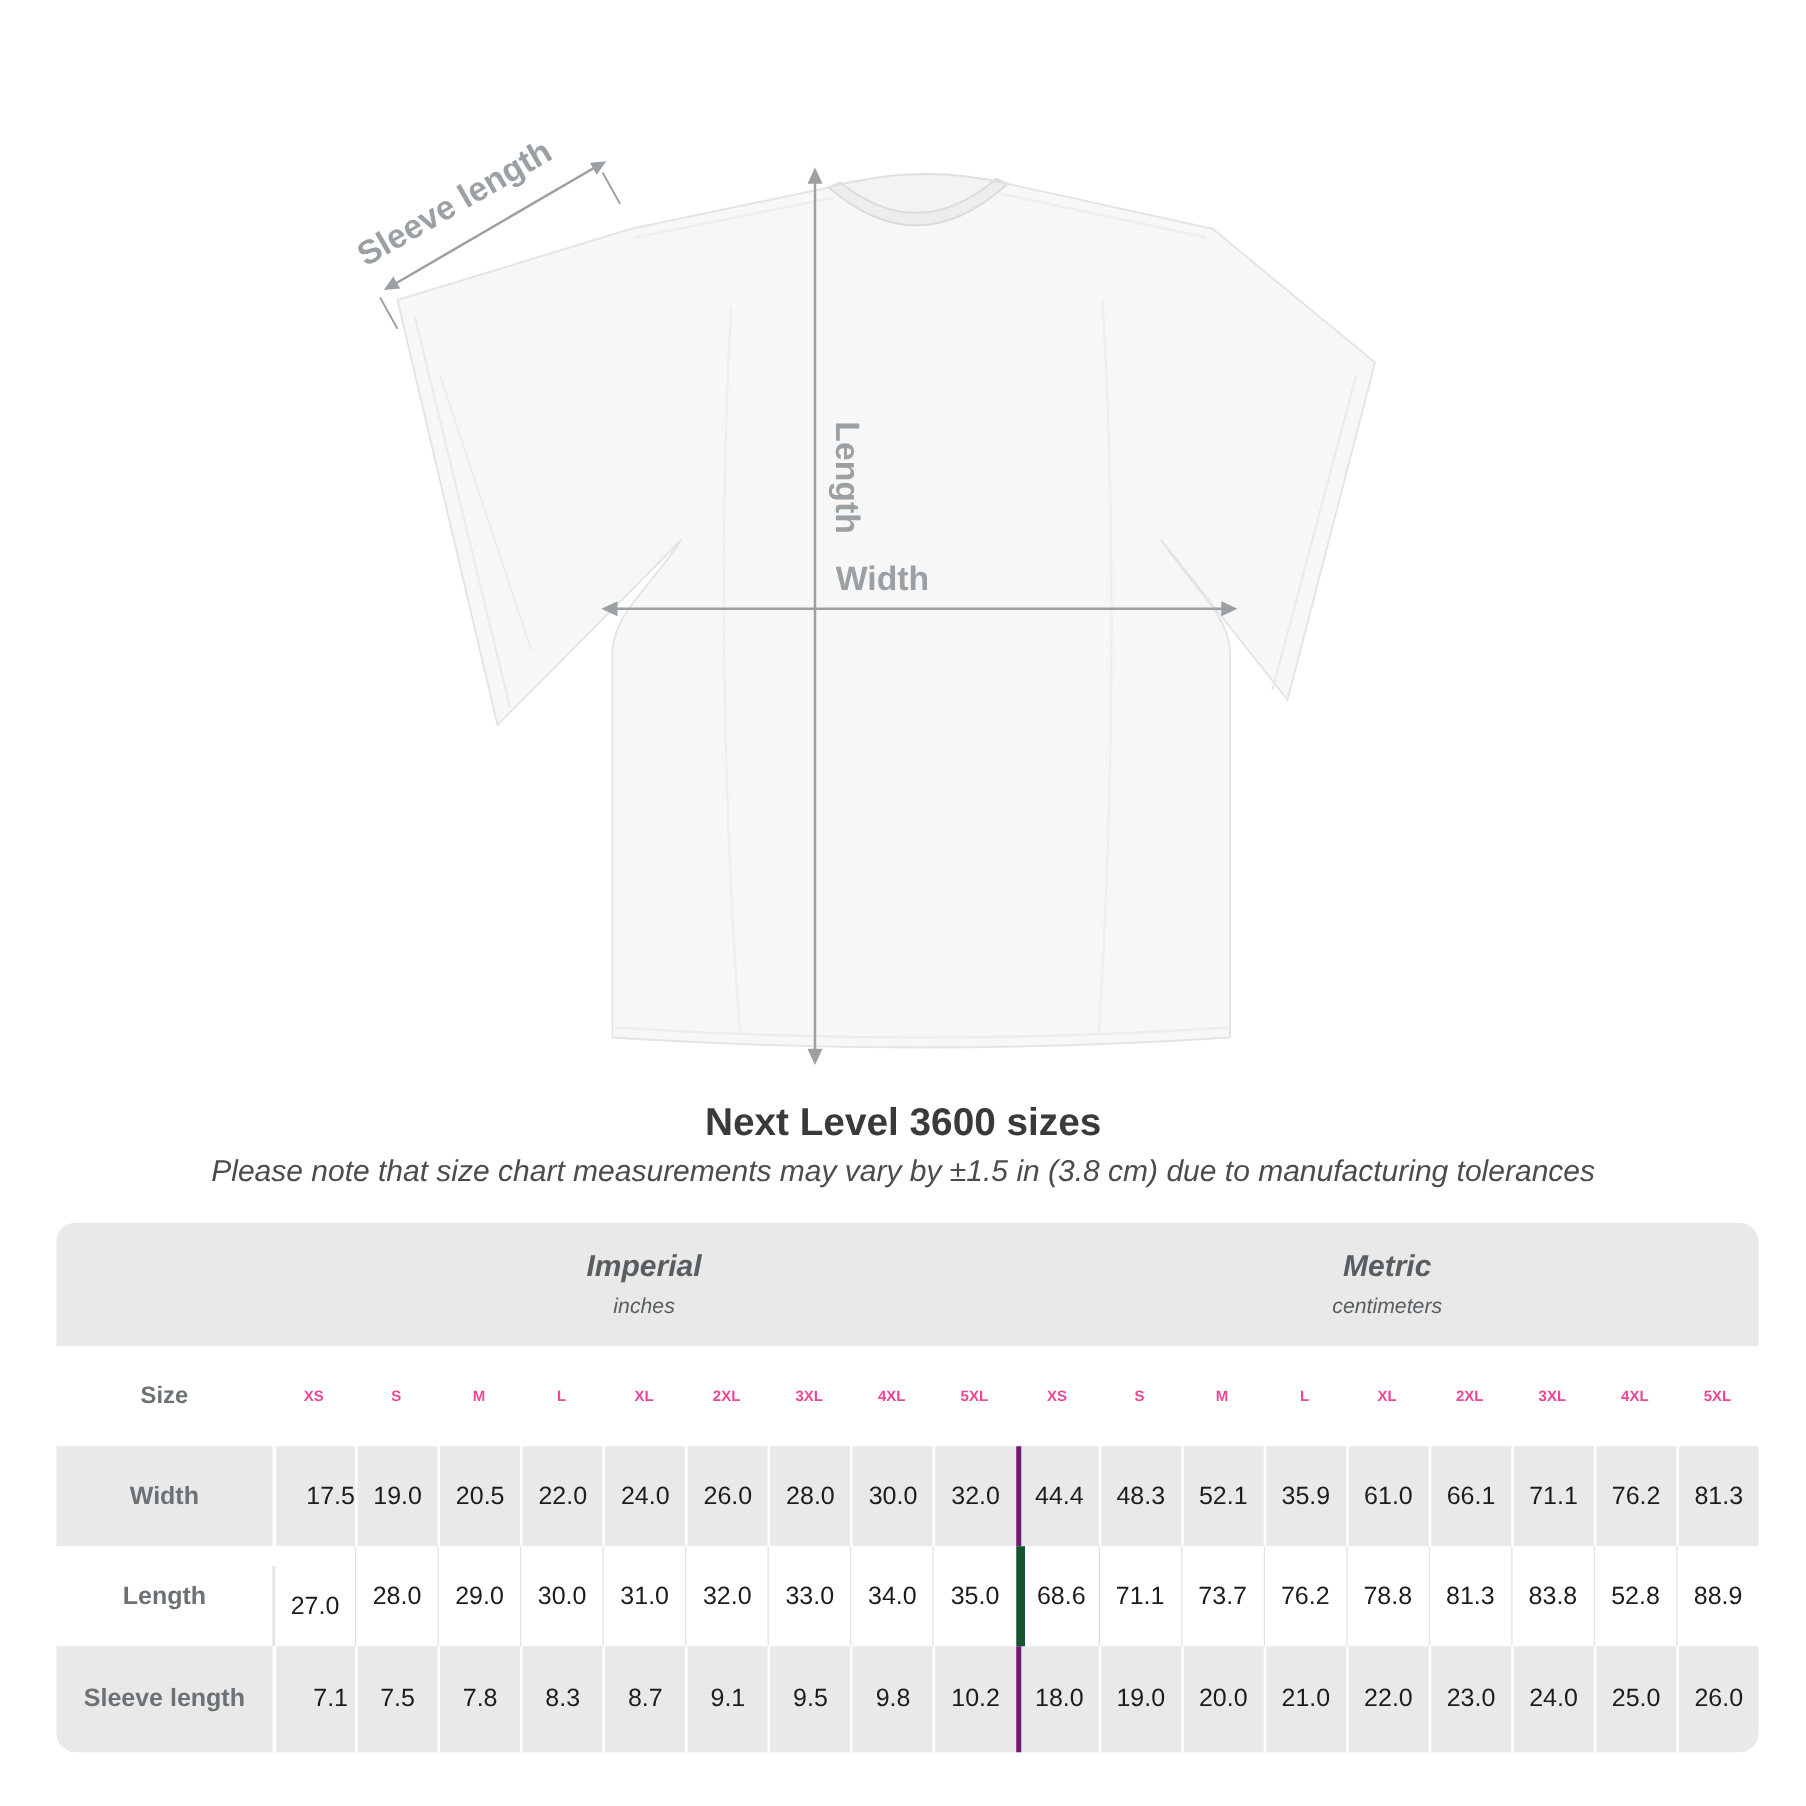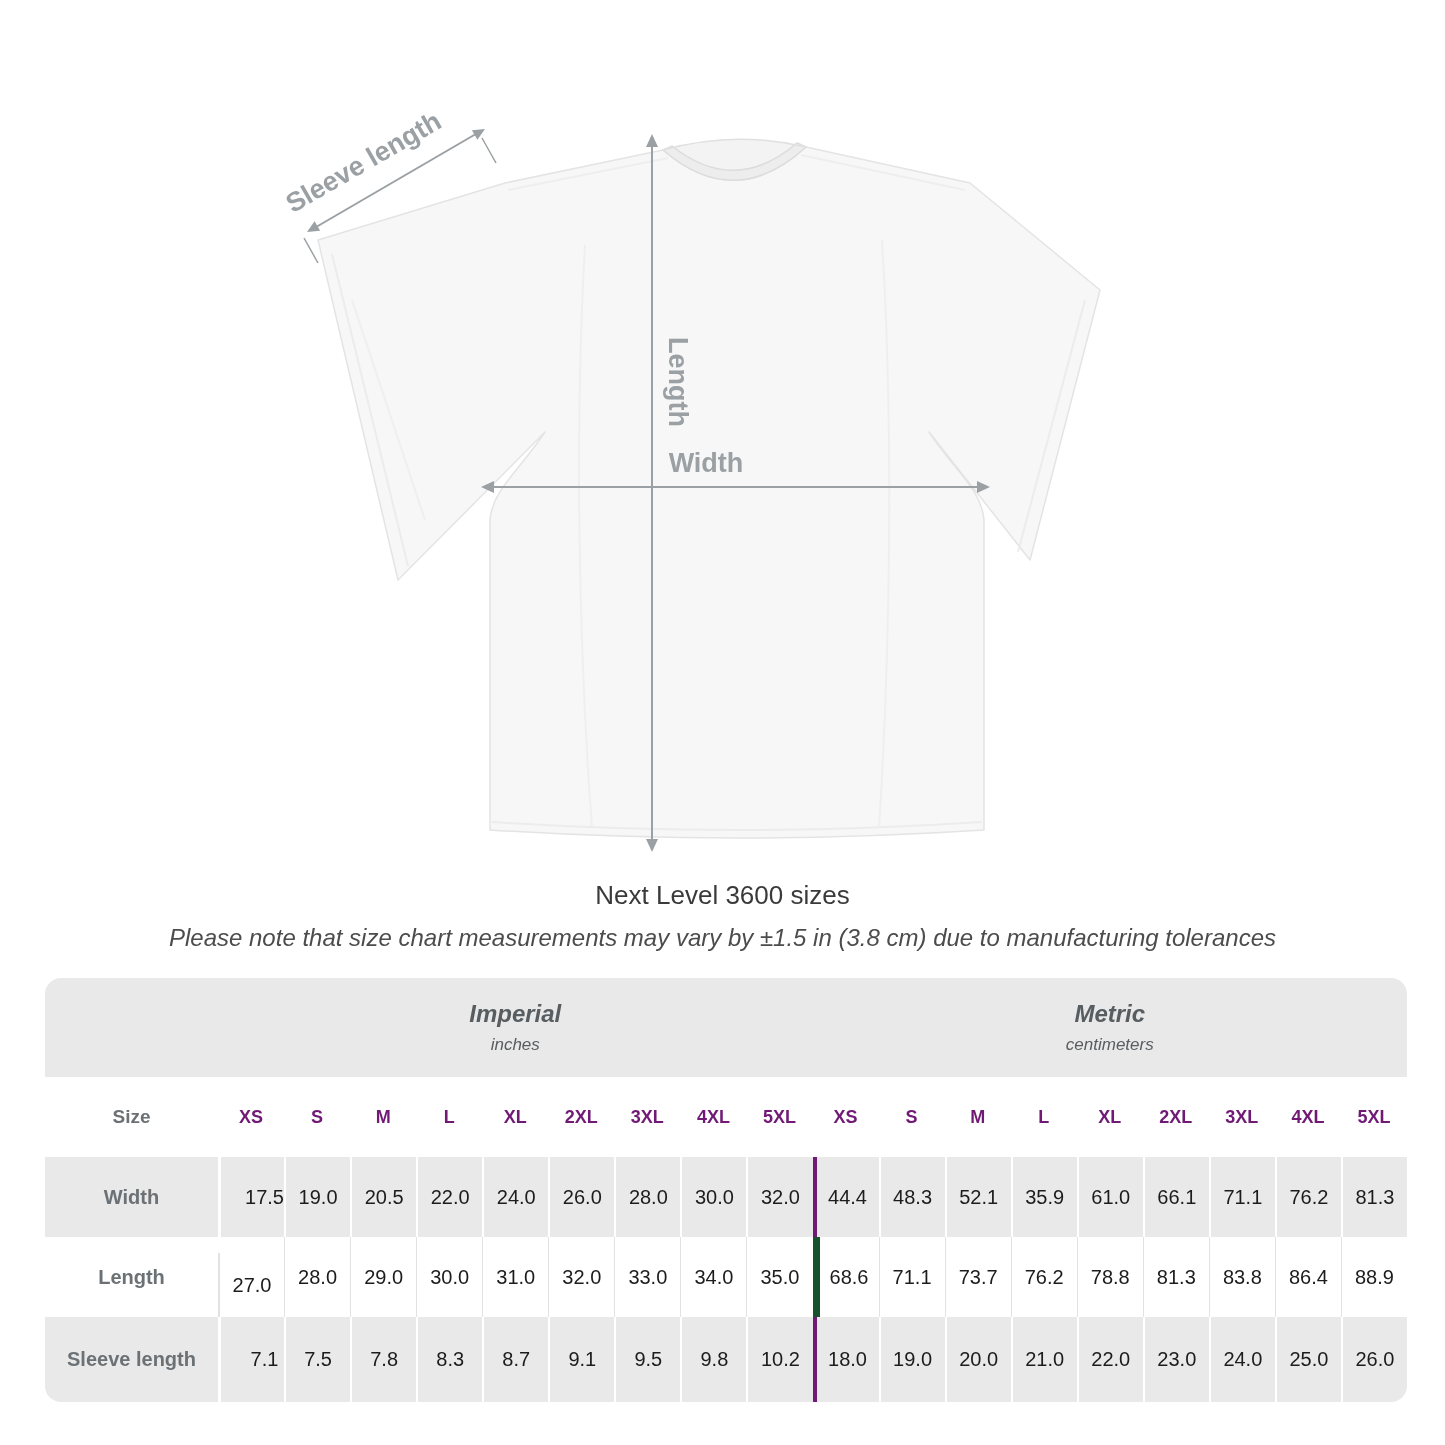--- a/index.html
+++ b/index.html
@@ -6,21 +6,21 @@
   .page{
     position:relative;width:1445px;height:1445px;background:#ffffff;overflow:hidden;
     font-family:"Liberation Sans", sans-serif;
   }
   
   .diagram{position:absolute;top:0;left:0;}
   .diag-label{fill:#9aa0a3;font-weight:bold;font-size:27px;font-family:"Liberation Sans",sans-serif;}
   
   .title{
     position:absolute;top:880px;left:0;width:100%;margin:0;text-align:center;
-    font-size:26px;font-weight:normal;color:#3a3a3a;
+    font-size:31px;font-weight:bold;color:#3a3a3a;
   }
   .note{
     position:absolute;top:924px;left:0;width:100%;margin:0;text-align:center;
     font-size:24px;font-style:italic;color:#4c4c4c;
   }
   
   .size-table{
     position:absolute;top:978px;left:45px;width:1362px;
     border-radius:16px;overflow:hidden;background:#ffffff;
   }
@@ -33,21 +33,21 @@
   .unit-sec.metric{left:calc(173px + (100% - 173px)/2);width:calc((100% - 173px)/2);}
   .unit-name{font-size:24px;font-weight:bold;font-style:italic;margin-bottom:7px;}
   .unit-sub{font-size:17px;font-style:italic;}
   .t-row{display:grid;grid-template-columns:173px repeat(18,1fr);}
   .t-row .cell{
     display:flex;align-items:center;justify-content:center;
     font-size:20px;color:#1c1c1c;box-sizing:border-box;
   }
   .t-row .cell.rowlab{font-weight:bold;color:#6b7175;}
   .row-size{height:80px;background:#ffffff;}
-  .row-size .cell{font-weight:bold;color:#701a75;font-size:18px;}
+  .row-size .cell{font-weight:bold;color:#ec4899;font-size:12px;}
   .row-size .cell.rowlab{font-size:19px;}
   .row-data{height:80px;}
   .row-white{background:#ffffff;}
   .row-gray{background:#e9e9e9;}
   .row-last{height:85px;}
   .row-white .cell:nth-child(n+2){border-left:1px solid #e2e2e2;}
   .row-white .cell:nth-child(2){border-left-width:2px;margin-top:16px;}
   .row-white .cell:nth-child(11){border-left:7px solid #14532d;}
   .row-gray .cell:nth-child(n+2){border-left:2px solid #ffffff;}
   .row-gray .cell:nth-child(2){border-left-width:3px;padding-left:24px;}
@@ -177,21 +177,21 @@
       <div class="cell">33.0</div>
       <div class="cell">34.0</div>
       <div class="cell">35.0</div>
       <div class="cell">68.6</div>
       <div class="cell">71.1</div>
       <div class="cell">73.7</div>
       <div class="cell">76.2</div>
       <div class="cell">78.8</div>
       <div class="cell">81.3</div>
       <div class="cell">83.8</div>
-      <div class="cell">86.4</div>
+      <div class="cell">52.8</div>
       <div class="cell">88.9</div>
     </div>
 
     <div class="t-row row-data row-gray row-last">
       <div class="cell rowlab">Sleeve length</div>
       <div class="cell">7.1</div>
       <div class="cell">7.5</div>
       <div class="cell">7.8</div>
       <div class="cell">8.3</div>
       <div class="cell">8.7</div>

